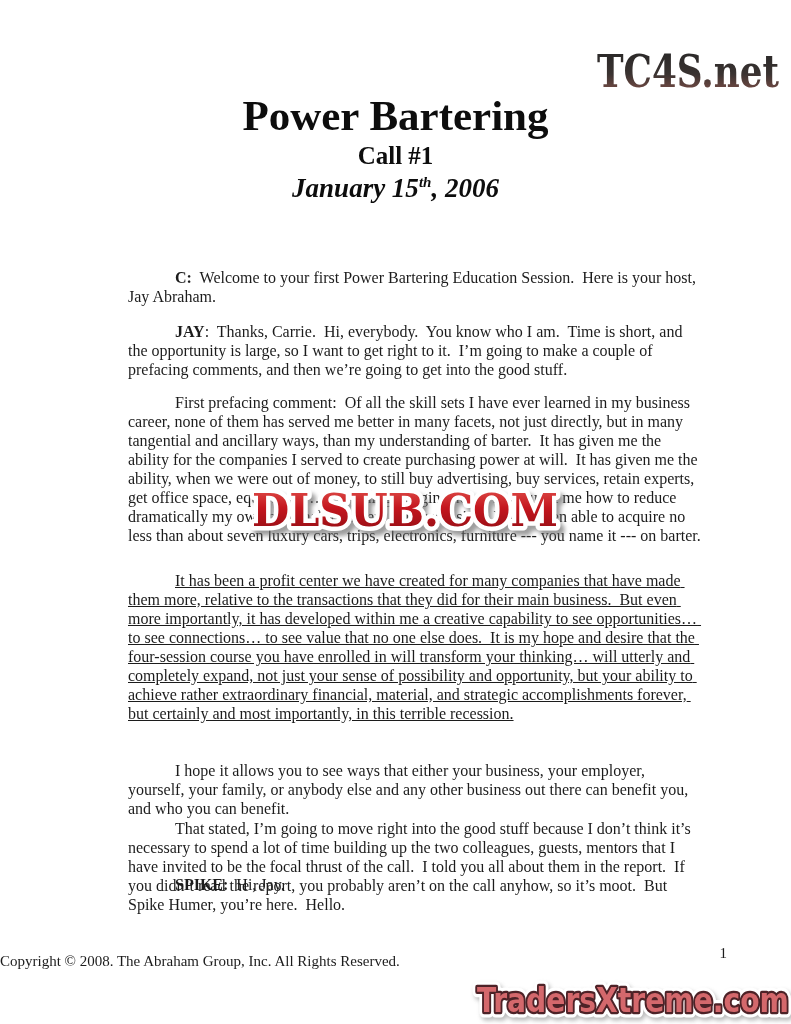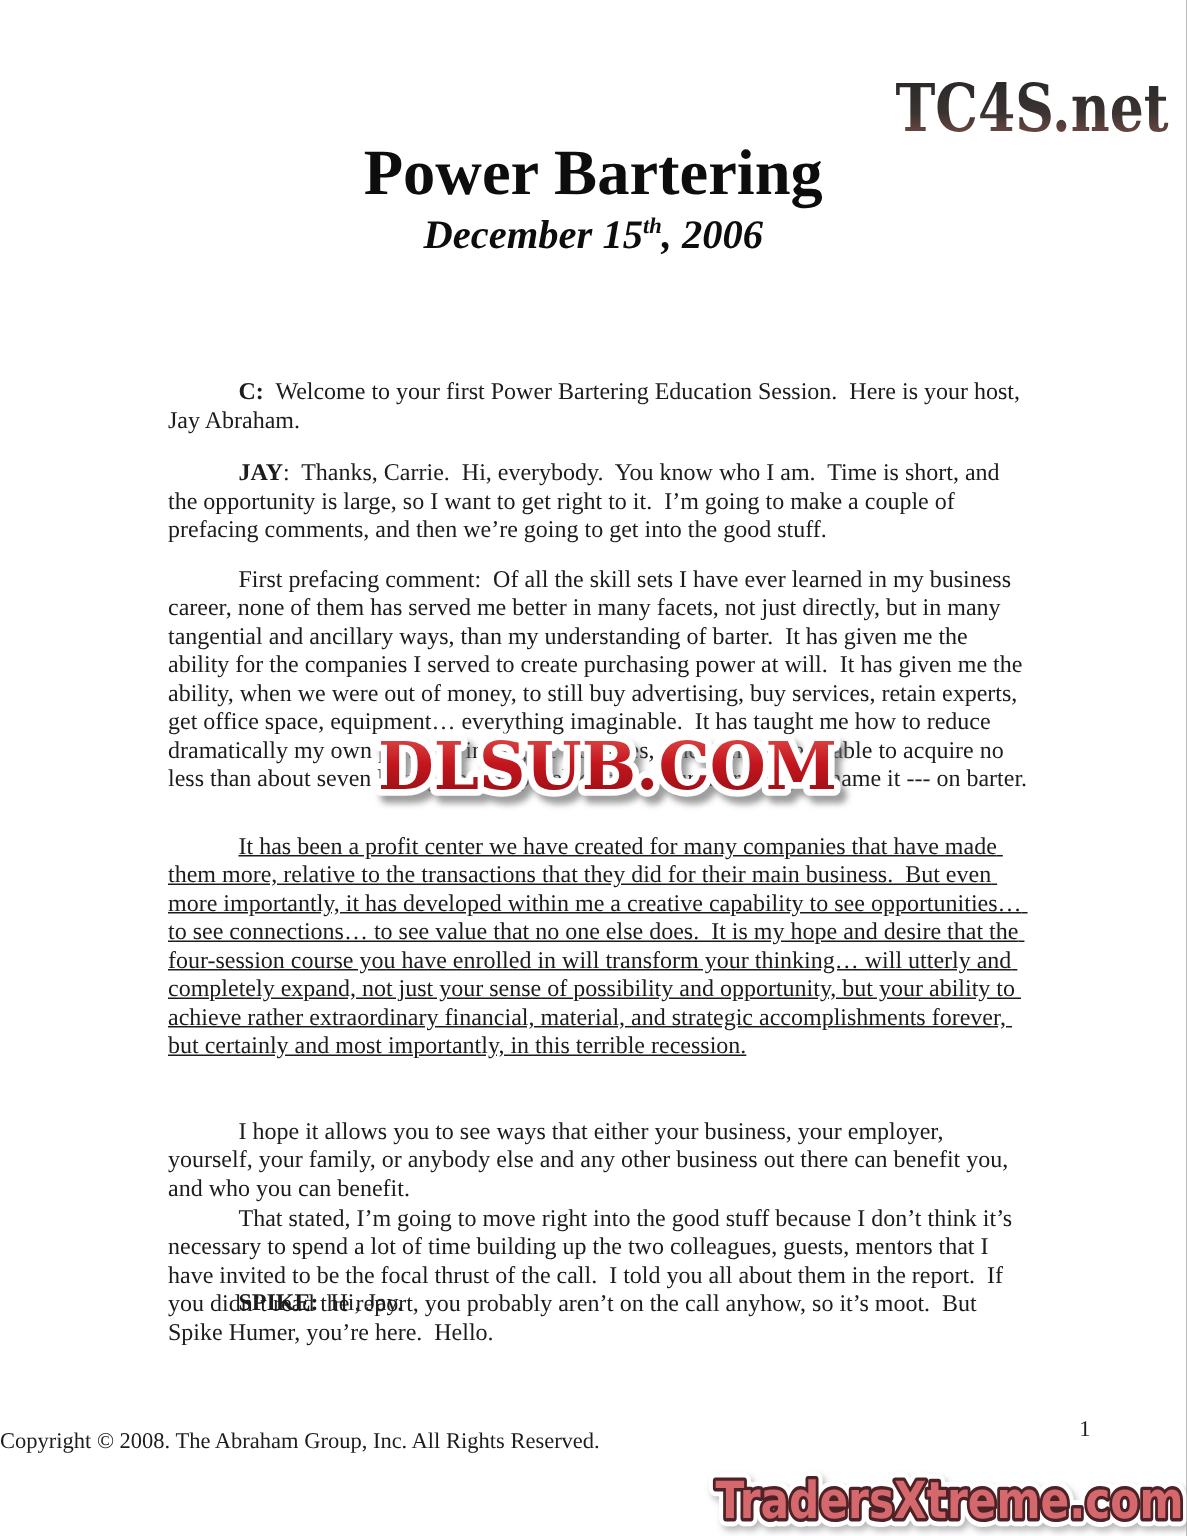--- a/index.html
+++ b/index.html
@@ -25,21 +25,21 @@
   .title-date sup{font-size:15px;vertical-align:super;line-height:0;}
 
   
   .content{position:absolute;left:112px;width:576px;top:0;}
   .para{
     position:absolute;left:0;width:100%;
     font-size:16px;line-height:19px;
     text-indent:47px;
     text-align:left;
     white-space:pre-wrap;
-    margin:0;
+    margin:16px;
   }
   .para b{font-weight:bold;}
   .p1{top:252px;} .p2{top:306px;} .p3{top:377px;} .p4{top:555px;text-decoration:underline;}
   .p5{top:745px;} .p6{top:803px;} .p7{top:859px;}
 
   
   .wm-mid{position:absolute;left:245px;top:483px;z-index:5;
           filter:drop-shadow(4px 5px 2px rgba(105,105,105,0.65));}
 
   
@@ -64,21 +64,22 @@
           <stop offset="0.55" stop-color="#3a3331"></stop>
           <stop offset="1" stop-color="#8a544c"></stop>
         </linearGradient>
       </defs>
       <text x="95" y="39" text-anchor="middle" textLength="182" lengthAdjust="spacingAndGlyphs" font-family="DejaVu Serif, serif" font-weight="bold" font-size="44" fill="url(#tcgrad)">TC4S.net</text>
     </svg>
   </div>
 
   <div class="title-block">
     <div class="title-main">Power Bartering</div>
-    <div class="title-date"><span>December 15</span><sup>th</sup><span>, 2006</span></div>
+    <div class="title-call">Call #1</div>
+    <div class="title-date"><span>January 15</span><sup>th</sup><span>, 2006</span></div>
   </div>
 
   <div class="content">
     <p class="para p1"><b>C:</b><span>  Welcome to your first Power Bartering Education Session.  Here is your host, Jay Abraham.</span></p>
     <p class="para p2"><b>JAY</b><span>:  Thanks, Carrie.  Hi, everybody.  You know who I am.  Time is short, and the opportunity is large, so I want to get right to it.  I’m going to make a couple of prefacing comments, and then we’re going to get into the good stuff.</span></p>
     <p class="para p3"><b></b><span>First prefacing comment:  Of all the skill sets I have ever learned in my business career, none of them has served me better in many facets, not just directly, but in many tangential and ancillary ways, than my understanding of barter.  It has given me the ability for the companies I served to create purchasing power at will.  It has given me the ability, when we were out of money, to still buy advertising, buy services, retain experts, get office space, equipment… everything imaginable.  It has taught me how to reduce dramatically my own personal indulgent expenses, since I have been able to acquire no less than about seven luxury cars, trips, electronics, furniture --- you name it --- on barter.</span></p>
     <p class="para p4"><b></b><span>It has been a profit center we have created for many companies that have made them more, relative to the transactions that they did for their main business.  But even more importantly, it has developed within me a creative capability to see opportunities… to see connections… to see value that no one else does.  It is my hope and desire that the four-session course you have enrolled in will transform your thinking… will utterly and completely expand, not just your sense of possibility and opportunity, but your ability to achieve rather extraordinary financial, material, and strategic accomplishments forever, but certainly and most importantly, in this terrible recession.</span></p>
     <p class="para p5"><b></b><span>I hope it allows you to see ways that either your business, your employer, yourself, your family, or anybody else and any other business out there can benefit you, and who you can benefit.</span></p>
     <p class="para p6"><b></b><span>That stated, I’m going to move right into the good stuff because I don’t think it’s necessary to spend a lot of time building up the two colleagues, guests, mentors that I have invited to be the focal thrust of the call.  I told you all about them in the report.  If you didn’t read the report, you probably aren’t on the call anyhow, so it’s moot.  But Spike Humer, you’re here.  Hello.</span></p>
     <p class="para p7"><b>SPIKE:</b><span>  Hi, Jay.</span></p>

